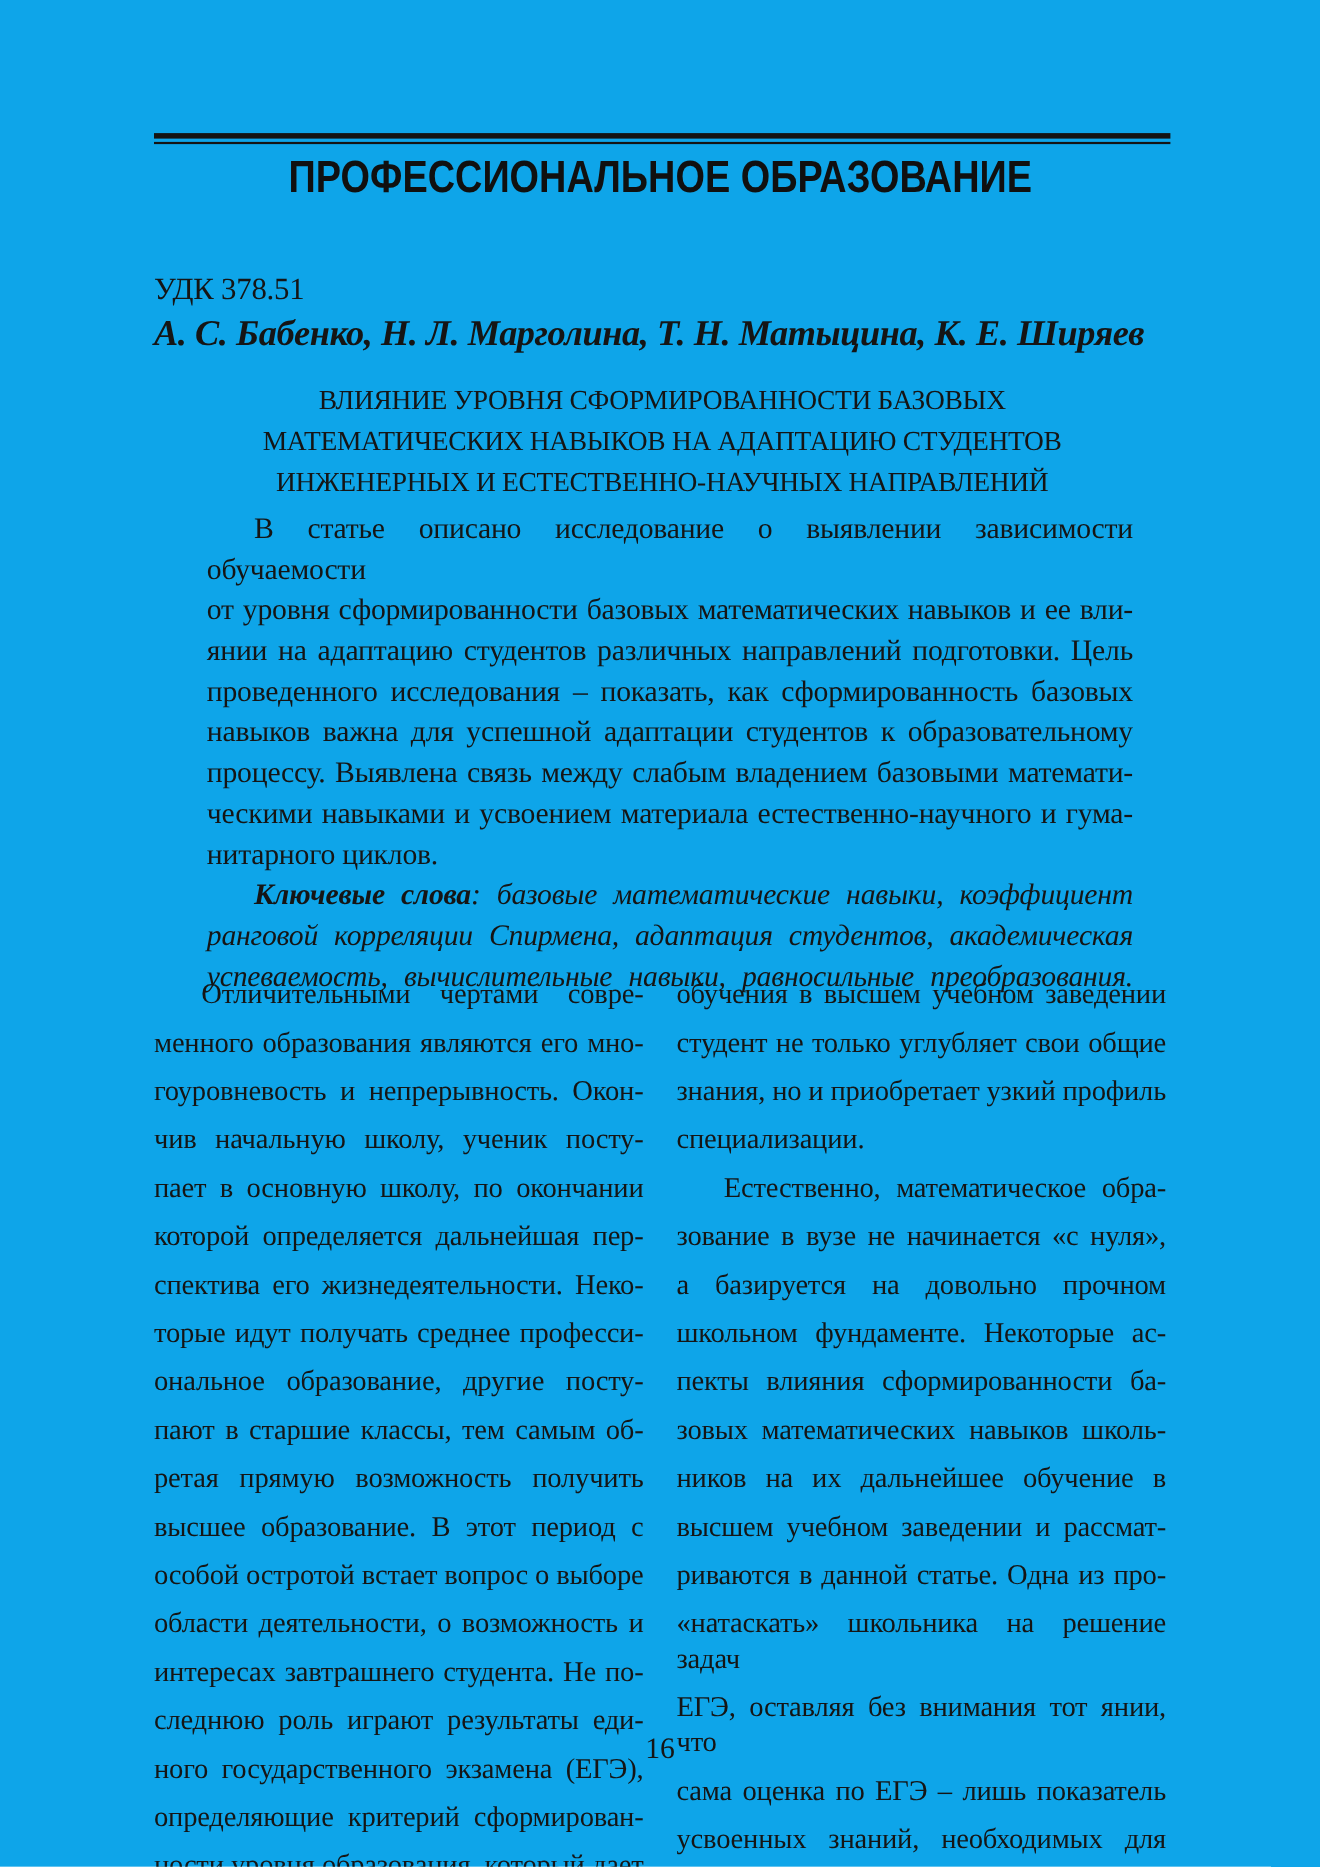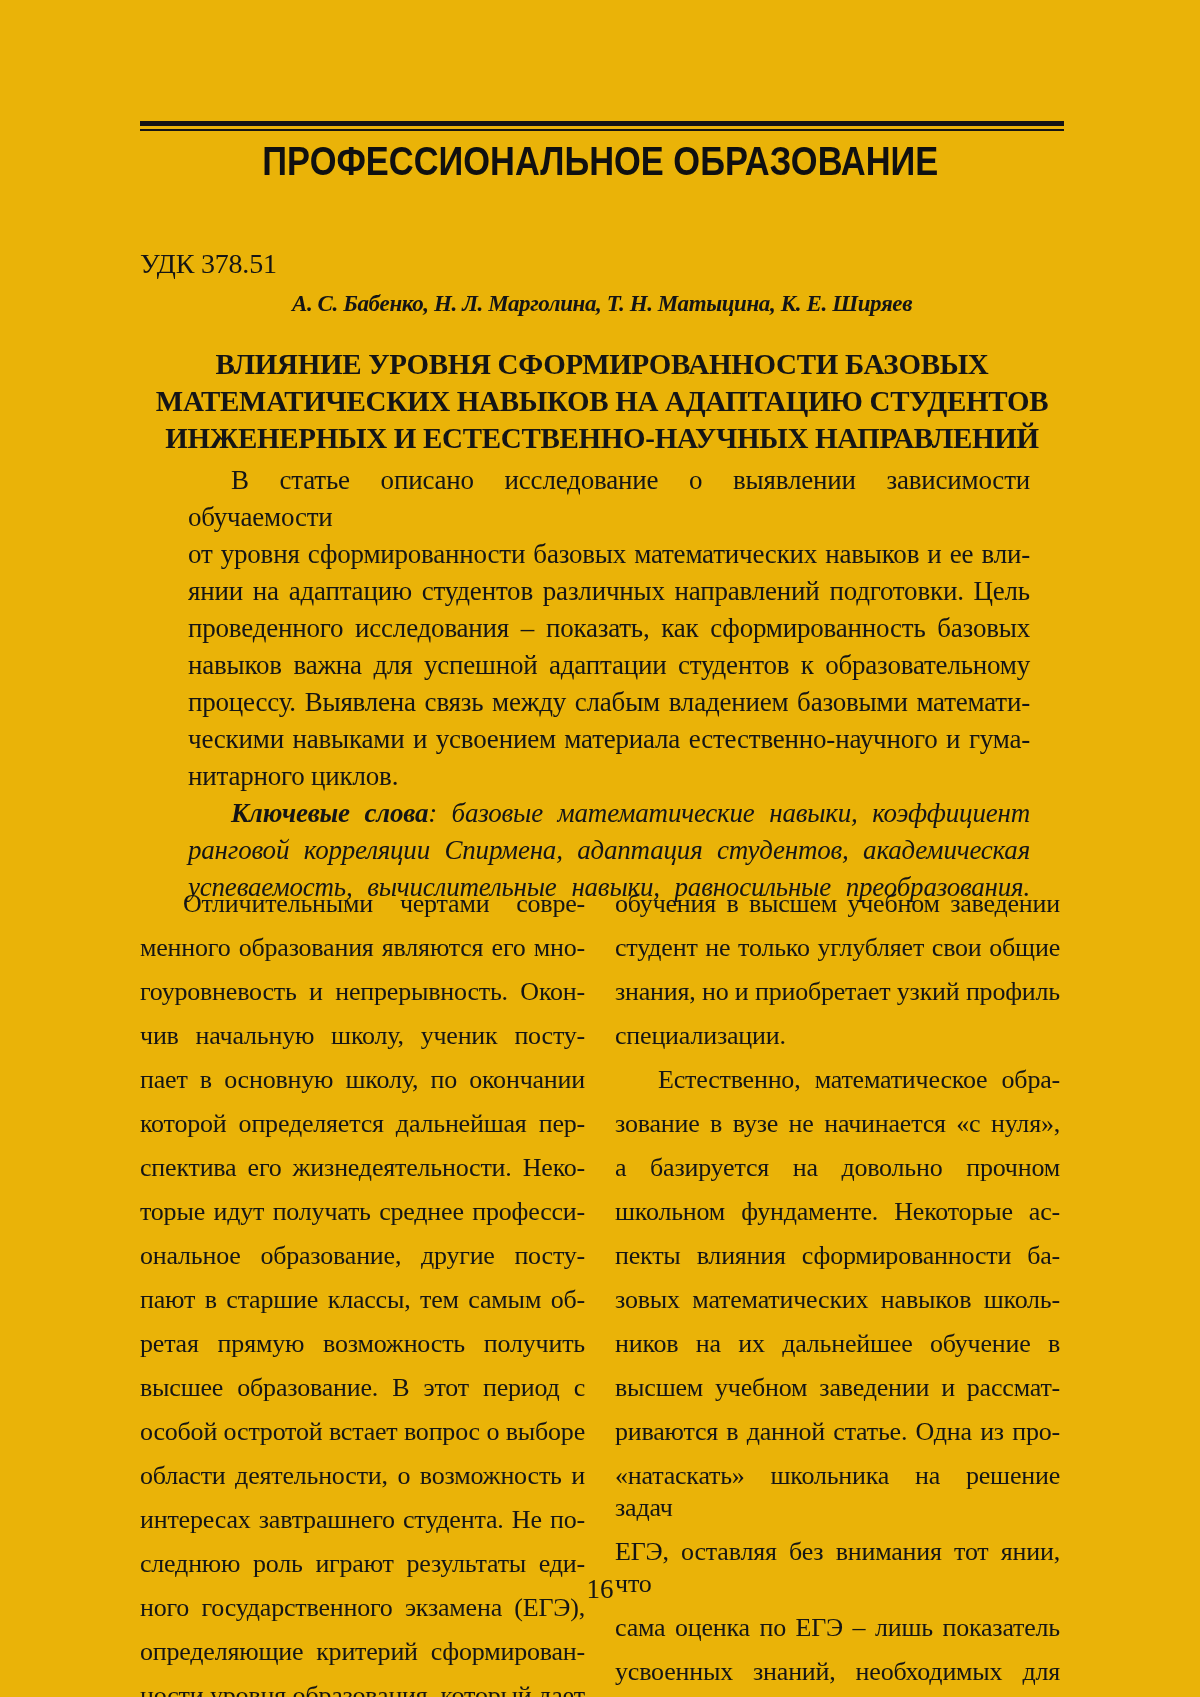--- a/index.html
+++ b/index.html
@@ -4,21 +4,21 @@
 <style>
   html,body{margin:0;padding:0;}
   body{
     width:1200px;height:1697px;
     background:#ffffff;
     position:relative;
     font-family:"Liberation Serif", serif;
     color:#151515;
     overflow:hidden;
   }
-  .page{position:absolute;inset:0;background:#eab308;}
+  .page{position:absolute;inset:0;background:#0ea5e9;}
 
   
   .rule-wrap{position:absolute;left:140px;width:924px;top:121px;}
   .rule-thick{height:5px;background:#141414;}
   .rule-thin{height:2px;background:#141414;margin-top:3px;}
 
   
   .section-header{
     position:absolute;left:0;top:137px;width:100%;
     text-align:center;
@@ -27,28 +27,28 @@
     letter-spacing:0px;color:#101010;
   }
   .section-header .squeeze{display:inline-block;transform:scaleX(.84);transform-origin:center;}
 
   .udc{
     position:absolute;left:140px;top:248px;
     font-size:28px;line-height:32px;letter-spacing:-0.2px;
   }
   .authors{
     position:absolute;left:140px;top:288px;width:924px;
-    text-align:center;
+    text-align:left;
     font-weight:bold;font-style:italic;
-    font-size:23px;line-height:32px;letter-spacing:-0.4px;
+    font-size:33px;line-height:32px;letter-spacing:-0.4px;
   }
 
   .title-block{
     position:absolute;left:140px;top:346px;width:924px;
-    font-weight:bold;font-size:29px;line-height:37px;
+    font-weight:normal;font-size:25px;line-height:37px;
     letter-spacing:-0.3px;
   }
   .title-block .tline{text-align:center;white-space:nowrap;}
 
   .abstract-block{
     position:absolute;left:188px;top:462px;width:842px;
     font-size:27px;line-height:37px;letter-spacing:-0.2px;
   }
   .abstract-block .tline{text-align:justify;text-align-last:justify;}
   .abstract-block .tline.end{text-align-last:left;}

